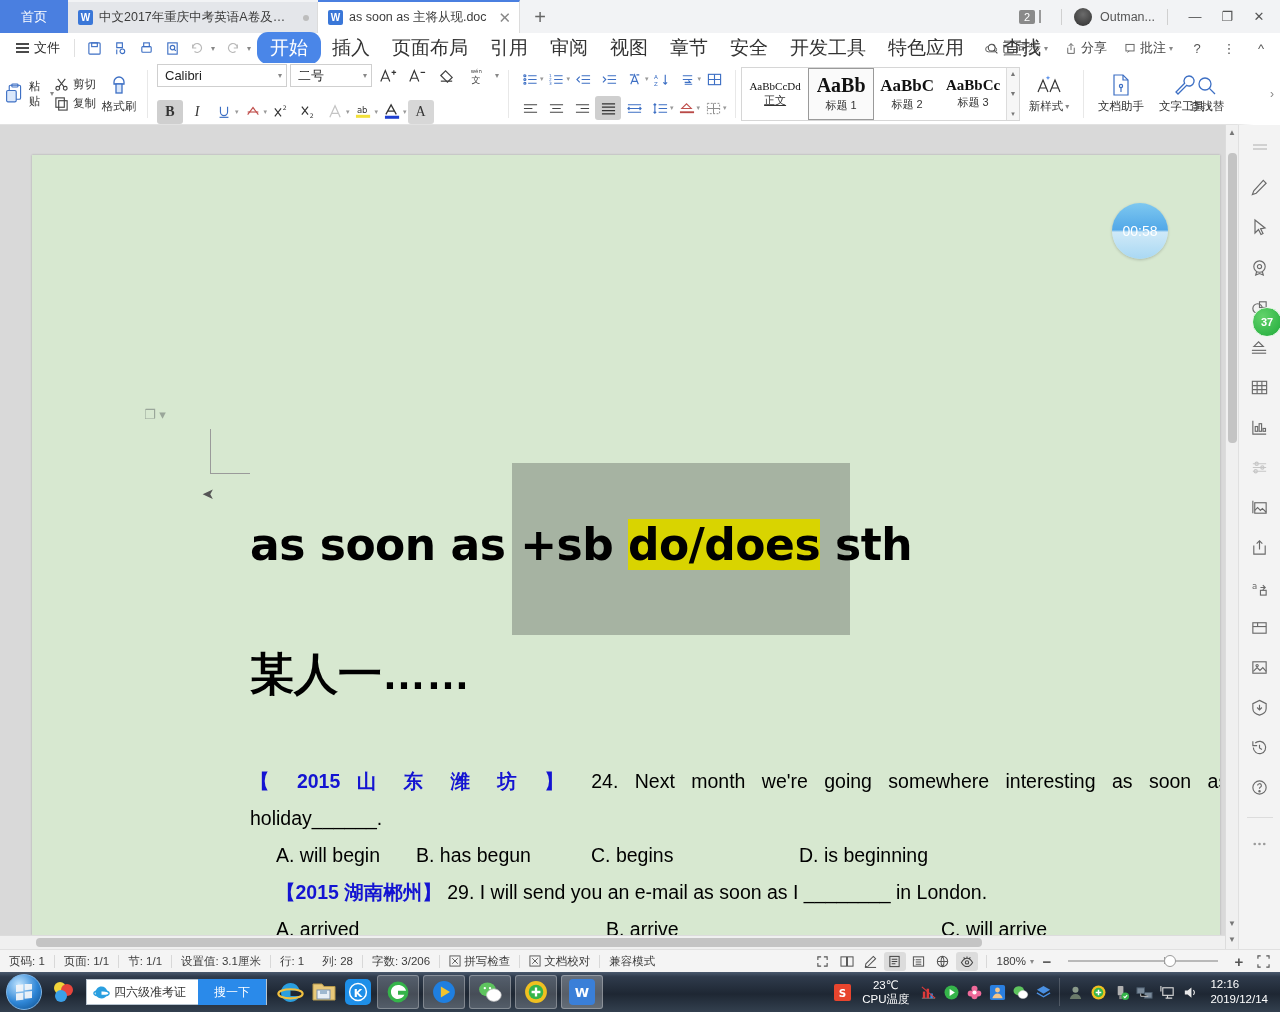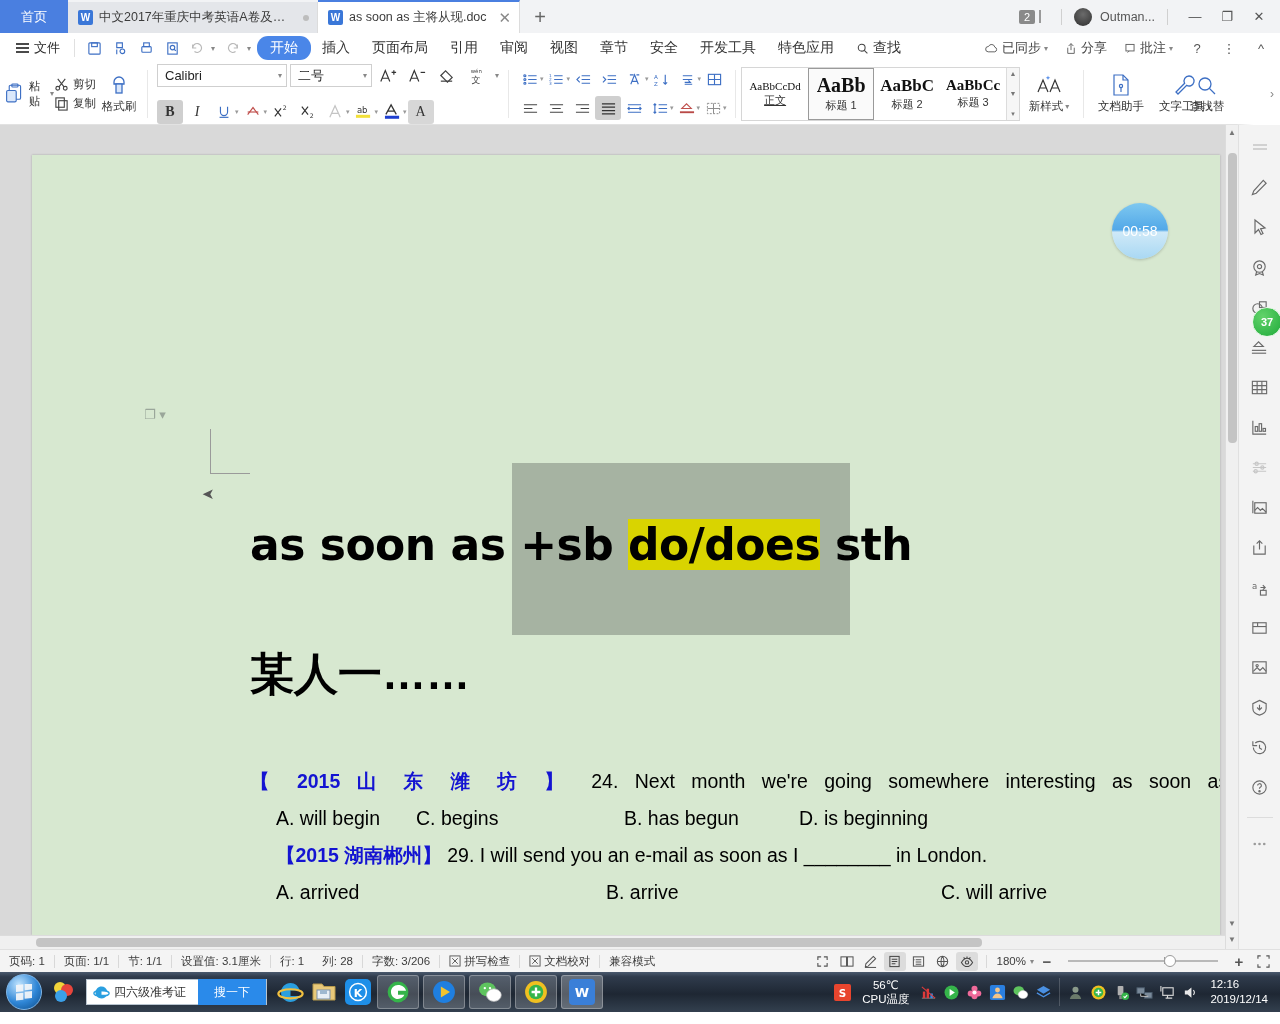--- a/index.html
+++ b/index.html
@@ -78,21 +78,21 @@
     display: flex; align-items: center;
     font-size: 13px; color: #2d2d2d;
     padding-left: 8px;
     position: relative;
   }
   .menu-file { display: flex; align-items: center; gap: 5px; padding: 0 8px; }
   .hamb { display: inline-flex; flex-direction: column; gap: 2.5px; }
   .hamb i { display: block; width: 13px; height: 1.6px; background: #4a4a4a; }
   .mb-sep { width: 1px; height: 18px; background: #e0e0e0; margin: 0 6px;}
   .qicon { width: 26px; height: 24px; display: flex; align-items: center; justify-content: center; color: #3d6fc4; }
-  .menu-item { padding: 3px 11px; font-size: 14px; color: #333; white-space: nowrap;}
+  .menu-item { padding: 3px 11px; font-size: 19px; color: #333; white-space: nowrap;}
   .menu-item.active {
     background: #4a86e8; color: #fff; border-radius: 11px; padding: 3px 13px;
   }
   .menubar-right { position: absolute; right: 4px; display: flex; align-items: center; gap: 2px; font-size: 13px; color: #444;}
   .mr-item { display: flex; align-items: center; gap: 3px; padding: 0 7px; white-space: nowrap;}
   .caret { font-size: 8px; color: #888; }
 
   
   .ribbon {
     height: 62px; background: #fff; border-bottom: 1px solid #e2e2e2;
@@ -748,24 +748,27 @@
       <div class="title-line">
         <span>as soon as +sb </span><span class="hl">do/does</span><span> sth</span>
       </div>
       <div class="cn-line">某人一……</div>
 
       <div class="body-block">
         <div class="justified">
           <span class="blue">【 2015 山 东 潍 坊 】</span>
           <span>24. Next month we're going somewhere interesting as soon as t</span>
         </div>
+        <div>
+          <span>holiday______.</span>
+        </div>
         <div style="padding-left:26px;display:flex;">
           <span style="width:140px">A. will begin</span>
+          <span style="width:175px">B. has begun</span>
           <span style="width:208px">C. begins</span>
-          <span style="width:175px">B. has begun</span>
           <span>D. is beginning</span>
         </div>
         <div style="padding-left:26px;">
           <span class="blue">【2015 湖南郴州】</span>
           <span>29. I will send you an e-mail as soon as I ________ in London.</span>
         </div>
         <div style="padding-left:26px;display:flex;">
           <span style="width:330px">A. arrived</span>
           <span style="width:335px">B. arrive</span>
           <span>C. will arrive</span>
@@ -1086,21 +1089,21 @@
   </div>
 
   <div class="tray">
     <span class="tray-ic">
       <svg width="17" height="17" viewBox="0 0 18 18">
           <rect width="18" height="18" rx="2" fill="#e8452e"></rect>
           <text x="9" y="13.5" font-size="11" fill="#fff" text-anchor="middle" font-family="DejaVu Sans" font-weight="bold">S</text>
         </svg>
     </span>
     <span class="cpu-temp">
-      <span style="display:block">56℃</span>
+      <span style="display:block">23℃</span>
       <span style="display:block">CPU温度</span>
     </span>
     <span class="tray-ic">
       <svg width="17" height="17" viewBox="0 0 18 18">
           <path d="M2 15h14" stroke="#888" stroke-width="1"></path>
           <rect x="3" y="8" width="2.6" height="7" fill="#e03a3a"></rect>
           <rect x="7" y="5" width="2.6" height="10" fill="#e03a3a"></rect>
           <rect x="11" y="10" width="2.6" height="5" fill="#3a8ae0"></rect>
           <path d="M2 3 16 15" stroke="#e03a3a" stroke-width="1.2"></path>
         </svg>

